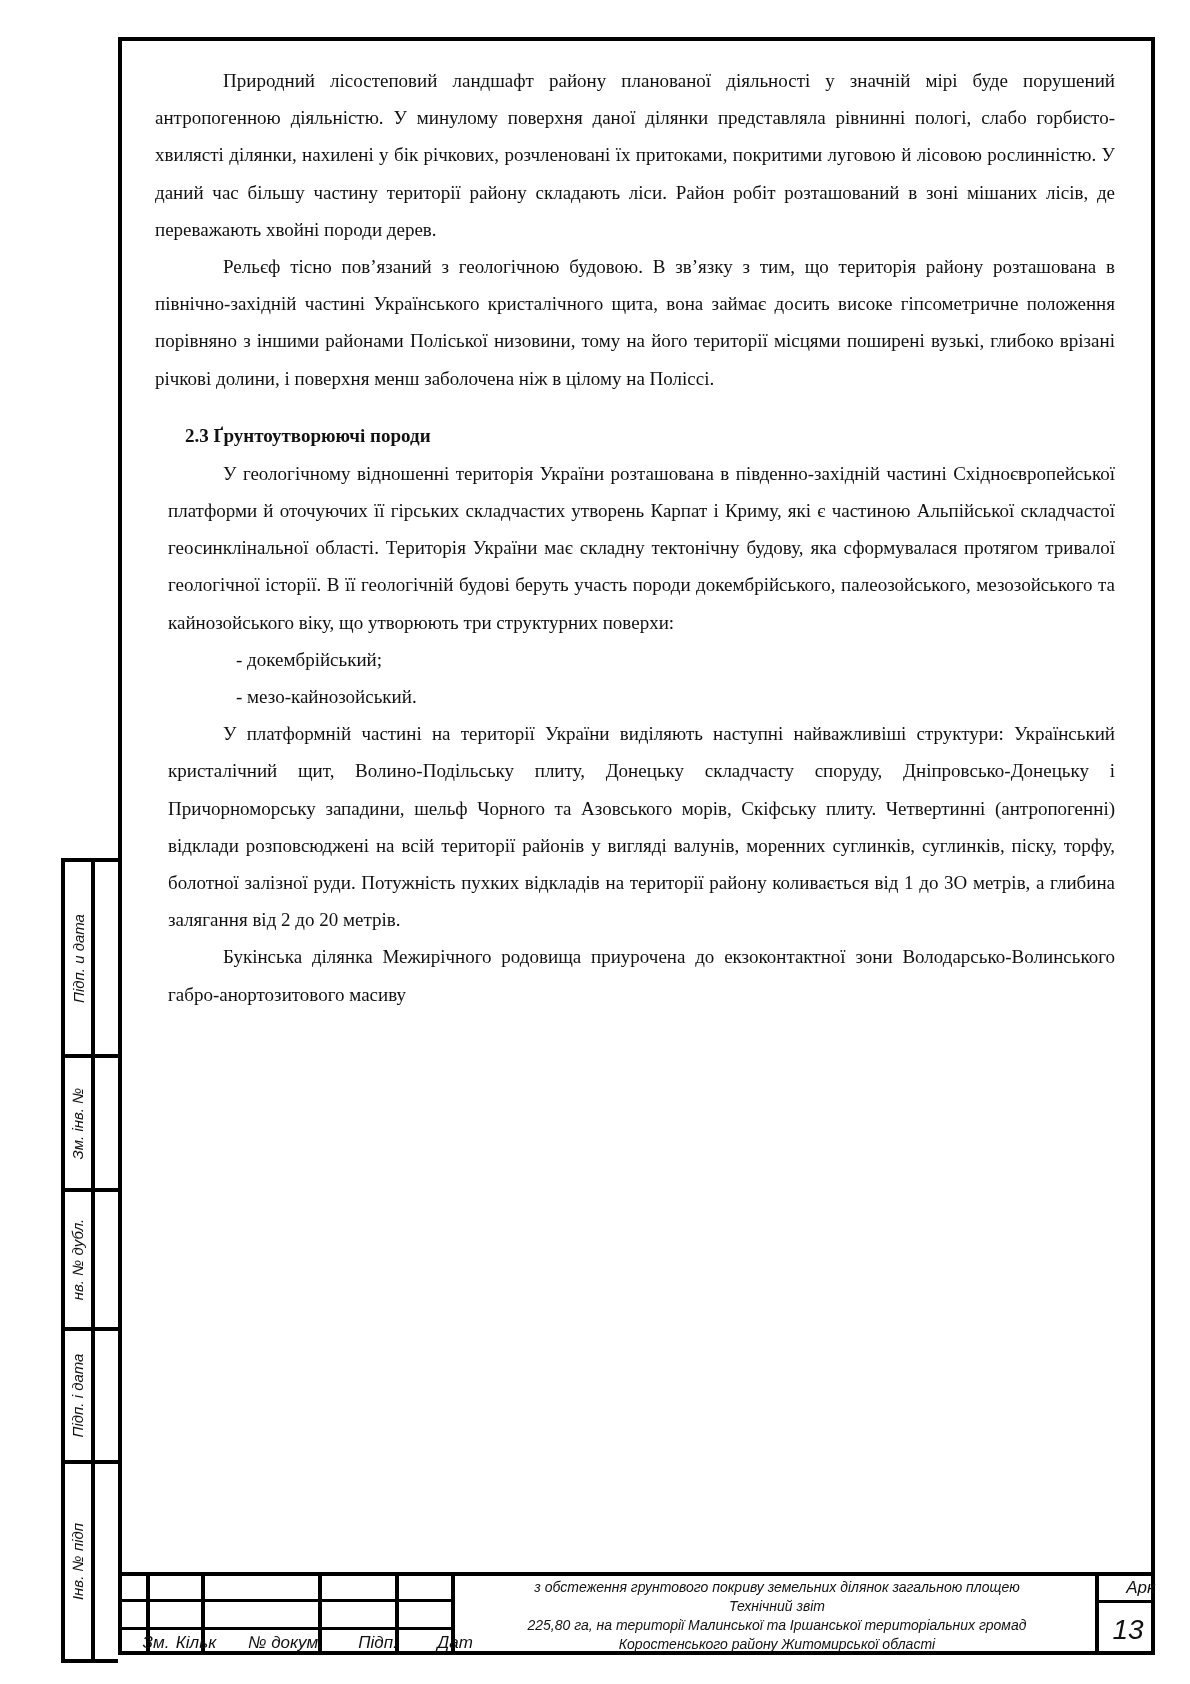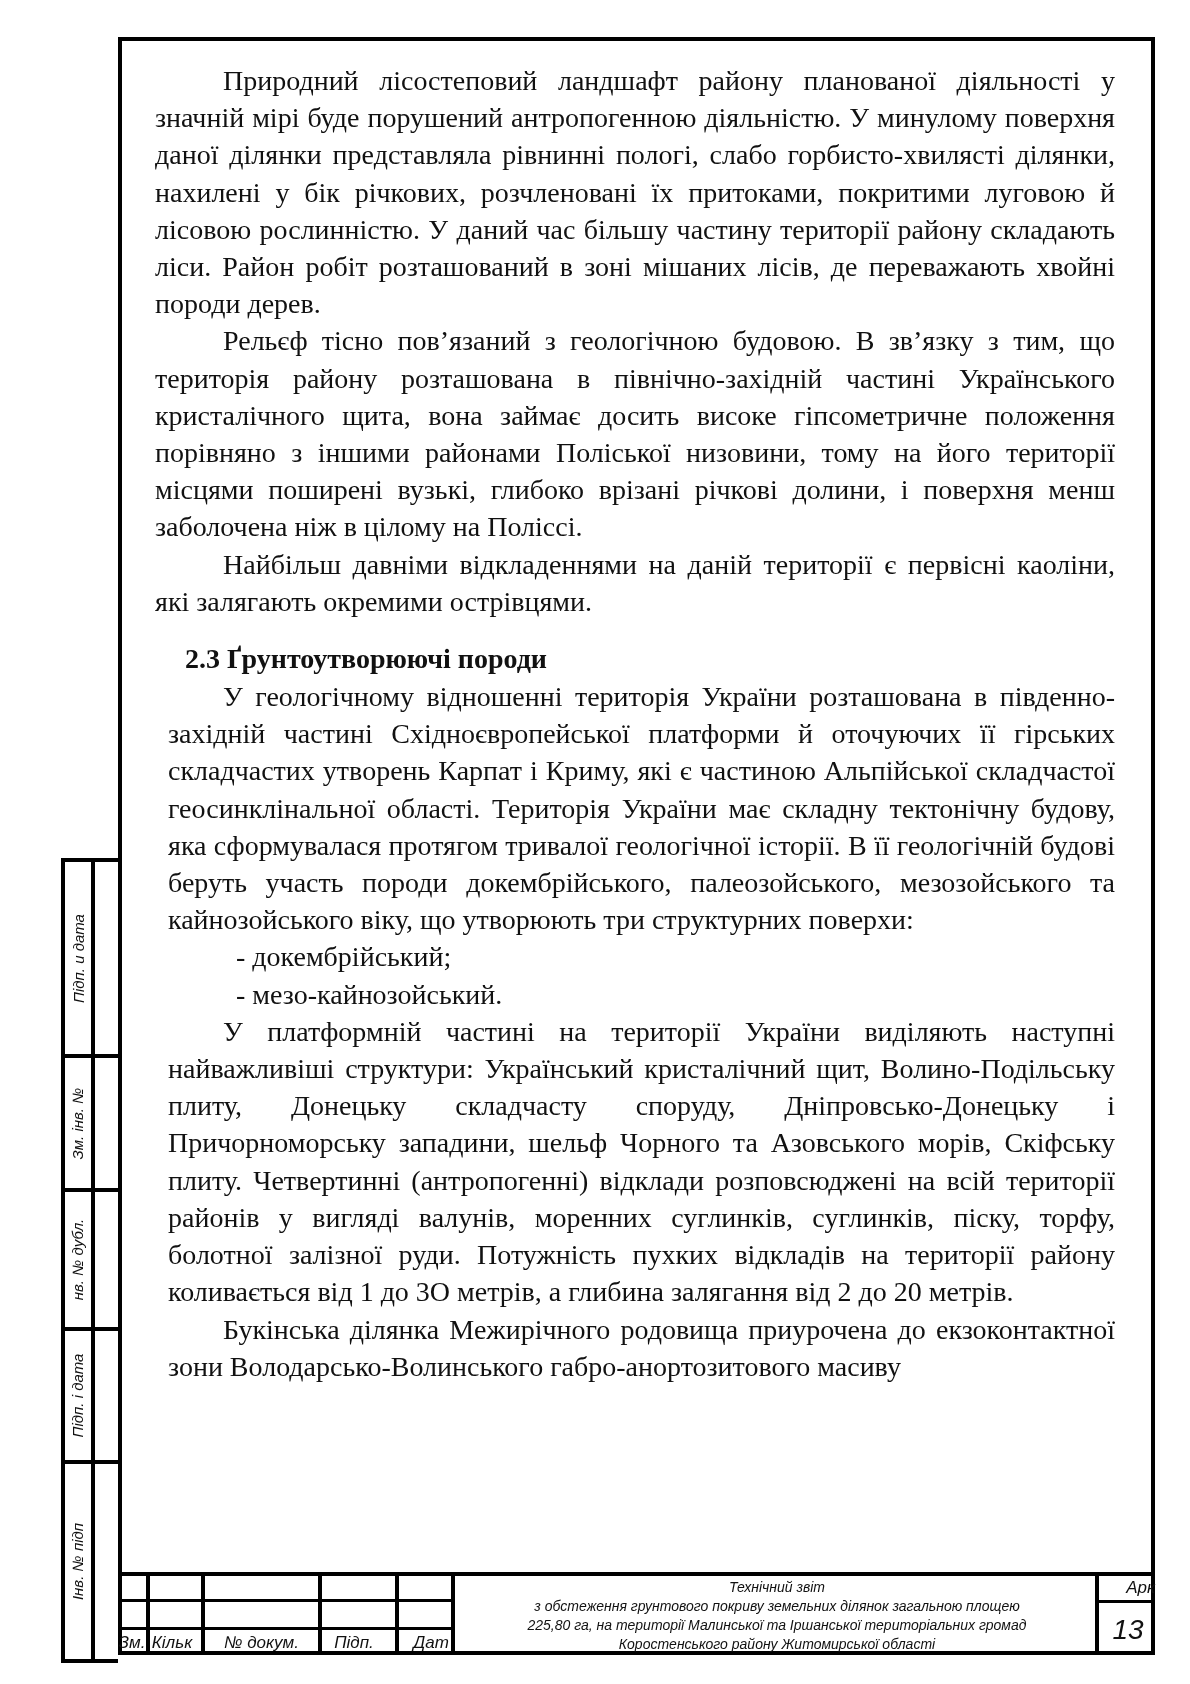--- a/index.html
+++ b/index.html
@@ -1,34 +1,34 @@
 <!DOCTYPE html>
 <html><head>
 <meta charset="utf-8">
 <style>
   html, body { margin:0; padding:0; background:#ffffff; }
   body { width:1190px; height:1684px; position:relative; overflow:hidden;
          font-family:"Liberation Serif", "DejaVu Serif", serif; color:#111; }
   .frame { position:absolute; left:118px; top:37px; width:1037px; height:1618px;
            border:4px solid #000; box-sizing:border-box; }
   .body-text { position:absolute; left:155px; top:62px; width:960px;
-               font-size:28px; line-height:37.2px; }
+               font-size:19px; line-height:37.2px; }
   .body-text p { margin:0; text-align:justify; text-align-last:left; }
   .ind { text-indent:68px; }
   .heading { font-weight:bold; margin:20px 0 0 30px !important; line-height:38px; }
   .sec2 { padding-left:13px; }
   .sec2 p.ind { text-indent:55px; }
   .bullet { padding-left:68px; text-indent:0; }
   
   .tb { position:absolute; left:118px; top:1572px; width:1037px; height:83px;
         border-top:4px solid #000; box-sizing:border-box; }
   .tb .vl { position:absolute; top:0; bottom:0; width:4px; background:#000; }
   .tb .hl { position:absolute; left:0; height:3px; background:#000; }
   .tb .lbl { position:absolute; top:54px; height:26px; font-family:"Liberation Sans", sans-serif;
-             font-style:italic; font-size:17px; text-align:center; line-height:26px; }
+             font-style:italic; font-size:17px; text-align:center; line-height:26px;margin-left:24px; }
   .tb .desc { position:absolute; left:339px; width:640px; top:2px;
               font-family:"Liberation Sans", sans-serif; font-style:italic; font-size:14px;
               line-height:19px; text-align:center; }
   .tb .ark { position:absolute; left:983px; width:54px; top:2px; height:22px;
              font-family:"Liberation Sans", sans-serif; font-style:italic; font-size:17px; text-align:right; }
   .tb .pg { position:absolute; left:983px; width:54px; top:30px; height:48px;
             font-family:"Liberation Sans", sans-serif; font-style:italic; font-size:28px;
             text-align:center; line-height:48px; }
   
   .side { position:absolute; left:61px; top:858px; width:57px; height:805px;
@@ -40,21 +40,20 @@
              font-family:"Liberation Sans", sans-serif; font-style:italic; font-size:15px; }
 </style>
 </head>
 <body>
 
 <div class="frame"></div>
 
 <div class="body-text">
   <p class="ind">Природний лісостеповий ландшафт району планованої діяльності у значній мірі буде порушений антропогенною діяльністю. У минулому поверхня даної ділянки представляла рівнинні пологі, слабо горбисто-хвилясті ділянки, нахилені у бік річкових, розчленовані їх притоками, покритими луговою й лісовою рослинністю. У даний час більшу частину території району складають ліси. Район робіт розташований в зоні мішаних лісів, де переважають хвойні породи дерев.</p>
   <p class="ind">Рельєф тісно пов’язаний з геологічною будовою. В зв’язку з тим, що територія району розташована в північно-західній частині Українського кристалічного щита, вона займає досить високе гіпсометричне положення порівняно з іншими районами Поліської низовини, тому на його території місцями поширені вузькі, глибоко врізані річкові долини, і поверхня менш заболочена ніж в цілому на Поліссі.</p>
-  <p class="ind">Найбільш давніми відкладеннями на даній території є первісні каоліни, які залягають окремими острівцями.</p>
   <p class="heading">2.3 Ґрунтоутворюючі породи</p>
   <div class="sec2">
     <p class="ind">У геологічному відношенні територія України розташована в південно-західній частині Східноєвропейської платформи й оточуючих її гірських складчастих утворень Карпат і Криму, які є частиною Альпійської складчастої геосинклінальної області. Територія України має складну тектонічну будову, яка сформувалася протягом тривалої геологічної історії. В її геологічній будові беруть участь породи докембрійського, палеозойського, мезозойського та кайнозойського віку, що утворюють три структурних поверхи:</p>
     <p class="bullet">- докембрійський;</p>
     <p class="bullet">- мезо-кайнозойський.</p>
     <p class="ind">У платформній частині на території України виділяють наступні найважливіші структури: Український кристалічний щит, Волино-Подільську плиту, Донецьку складчасту споруду, Дніпровсько-Донецьку і Причорноморську западини, шельф Чорного та Азовського морів, Скіфську плиту. Четвертинні (антропогенні) відклади розповсюджені на всій території районів у вигляді валунів, моренних суглинків, суглинків, піску, торфу, болотної залізної руди. Потужність пухких відкладів на території району коливається від 1 до 3О метрів, а глибина залягання від 2 до 20 метрів.</p>
     <p class="ind">Букінська ділянка Межирічного родовища приурочена до екзоконтактної зони Володарсько-Волинського габро-анортозитового масиву</p>
   </div>
 </div>
 
@@ -67,22 +66,22 @@
   <div class="vl" style="left:277px;"></div>
   <div class="vl" style="left:333px;"></div>
   <div class="vl" style="left:977px;"></div>
   <div class="hl" style="top:24px; left:977px; width:60px;"></div>
   <div class="lbl" style="left:0; width:28px;">Зм.</div>
   <div class="lbl" style="left:32px; width:44px;">Кільк</div>
   <div class="lbl" style="left:87px; width:113px;">№ докум.</div>
   <div class="lbl" style="left:204px; width:64px;">Підп.</div>
   <div class="lbl" style="left:281px; width:64px;">Дат</div>
   <div class="desc">
+    <div>з обстеження грунтового покриву земельних ділянок загальною площею</div>
     <div>Технічний звіт</div>
-    <div>з обстеження грунтового покриву земельних ділянок загальною площею</div>
     <div>225,80 га, на території  Малинської та Іршанської територіальних громад</div>
     <div>Коростенського району Житомирської області</div>
   </div>
   <div class="ark">Арк</div>
   <div class="pg">13</div>
 </div>
 
 <div class="side">
   <div class="vl"></div>
   <div class="hl" style="top:192px;"></div>

